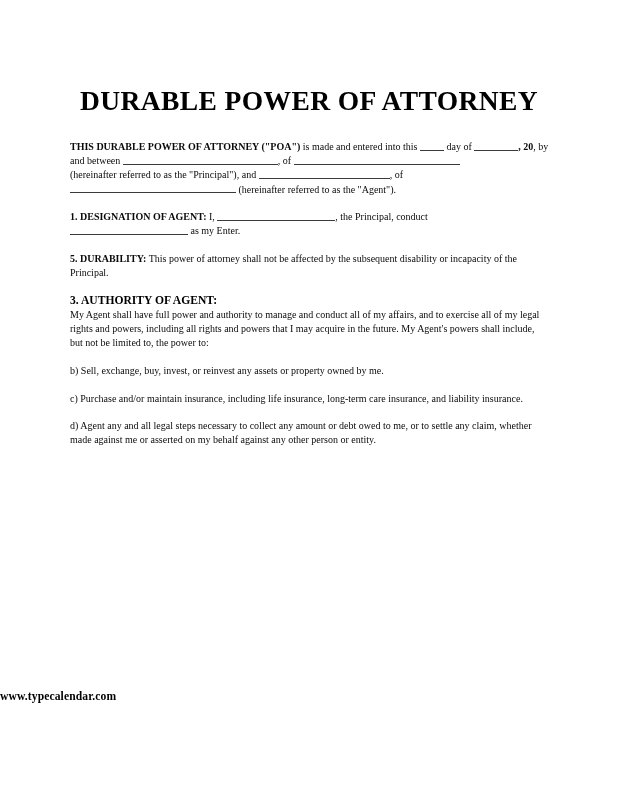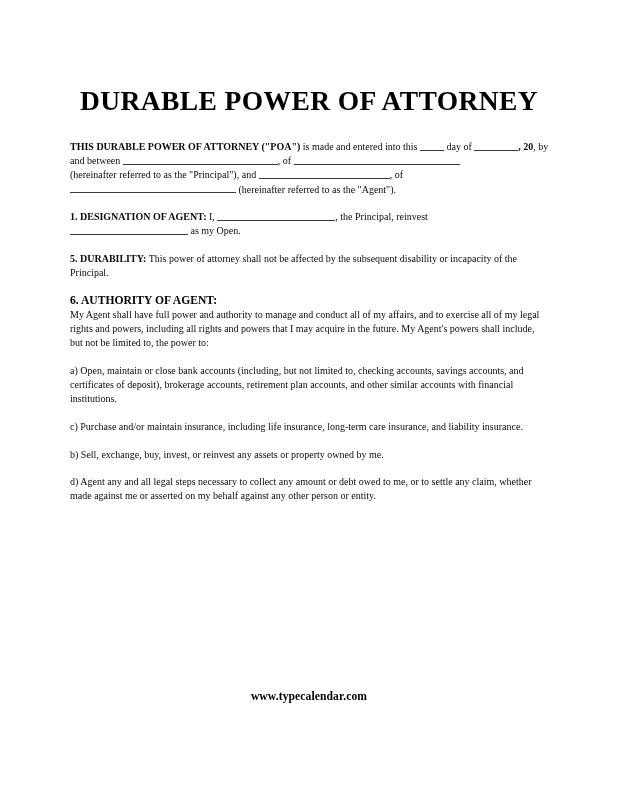--- a/index.html
+++ b/index.html
@@ -92,47 +92,45 @@
   .blank.w-lg  { width: 131px; }
   .blank.w-xl  { width: 155px; }
   .blank.w-xxl { width: 166px; }
 
   
   .footer {
     position: absolute;
     left: 0;
     top: 690px;
     width: 618px;
-    text-align: center;
     font-size: 11.6px;
     font-weight: bold;
     letter-spacing: 0.1px;
   }
 </style>
 </head>
 <body>
 
 <div class="page">
 
   <h1 class="doc-title">DURABLE POWER OF ATTORNEY</h1>
 
   <div class="body-col">
 
     <p class="para"><span class="lead">THIS DURABLE POWER OF ATTORNEY ("POA")</span><span> is made and entered into this </span><span class="blank w-xs"></span><span> day of </span><span class="blank w-sm"></span><span class="lead">, 20</span><span>, by and between </span><span class="blank w-xl"></span><span>, of </span><span class="blank w-xxl"></span><br><span>(hereinafter referred to as the "Principal"), and </span><span class="blank w-lg"></span><span>, of </span><br><span class="blank w-xxl"></span><span> (hereinafter referred to as the "Agent").</span></p>
 
-    <p class="para"><span class="sec-head">1. DESIGNATION OF AGENT:</span><span> I, </span><span class="blank w-md"></span><span>, the Principal, reinvest </span><br><span class="blank w-md"></span><span> as my Open.</span></p>
+    <p class="para"><span class="sec-head">1. DESIGNATION OF AGENT:</span><span> I, </span><span class="blank w-md"></span><span>, the Principal, conduct </span><br><span class="blank w-md"></span><span> as my Enter.</span></p>
 
     <p class="para"><span class="sec-head">5. DURABILITY:</span><span> This power of attorney shall not be affected by the subsequent disability or incapacity of the Principal.</span></p>
 
-    <p class="heading-only">6. AUTHORITY OF AGENT:</p>
+    <p class="heading-only">3. AUTHORITY OF AGENT:</p>
 
     <p class="para">My Agent shall have full power and authority to manage and conduct all of my affairs, and to exercise all of my legal rights and powers, including all rights and powers that I may acquire in the future. My Agent's powers shall include, but not be limited to, the power to:</p>
 
-    <p class="para">a) Open, maintain or close bank accounts (including, but not limited to, checking accounts, savings accounts, and certificates of deposit), brokerage accounts, retirement plan accounts, and other similar accounts with financial institutions.</p>
+    <p class="para">b) Sell, exchange, buy, invest, or reinvest any assets or property owned by me.</p>
     <p class="para">c) Purchase and/or maintain insurance, including life insurance, long-term care insurance, and liability insurance.</p>
-    <p class="para">b) Sell, exchange, buy, invest, or reinvest any assets or property owned by me.</p>
     <p class="para">d) Agent any and all legal steps necessary to collect any amount or debt owed to me, or to settle any claim, whether made against me or asserted on my behalf against any other person or entity.</p>
 
   </div>
 
   <div class="footer">www.typecalendar.com</div>
 
 </div>
 
 </body></html>

